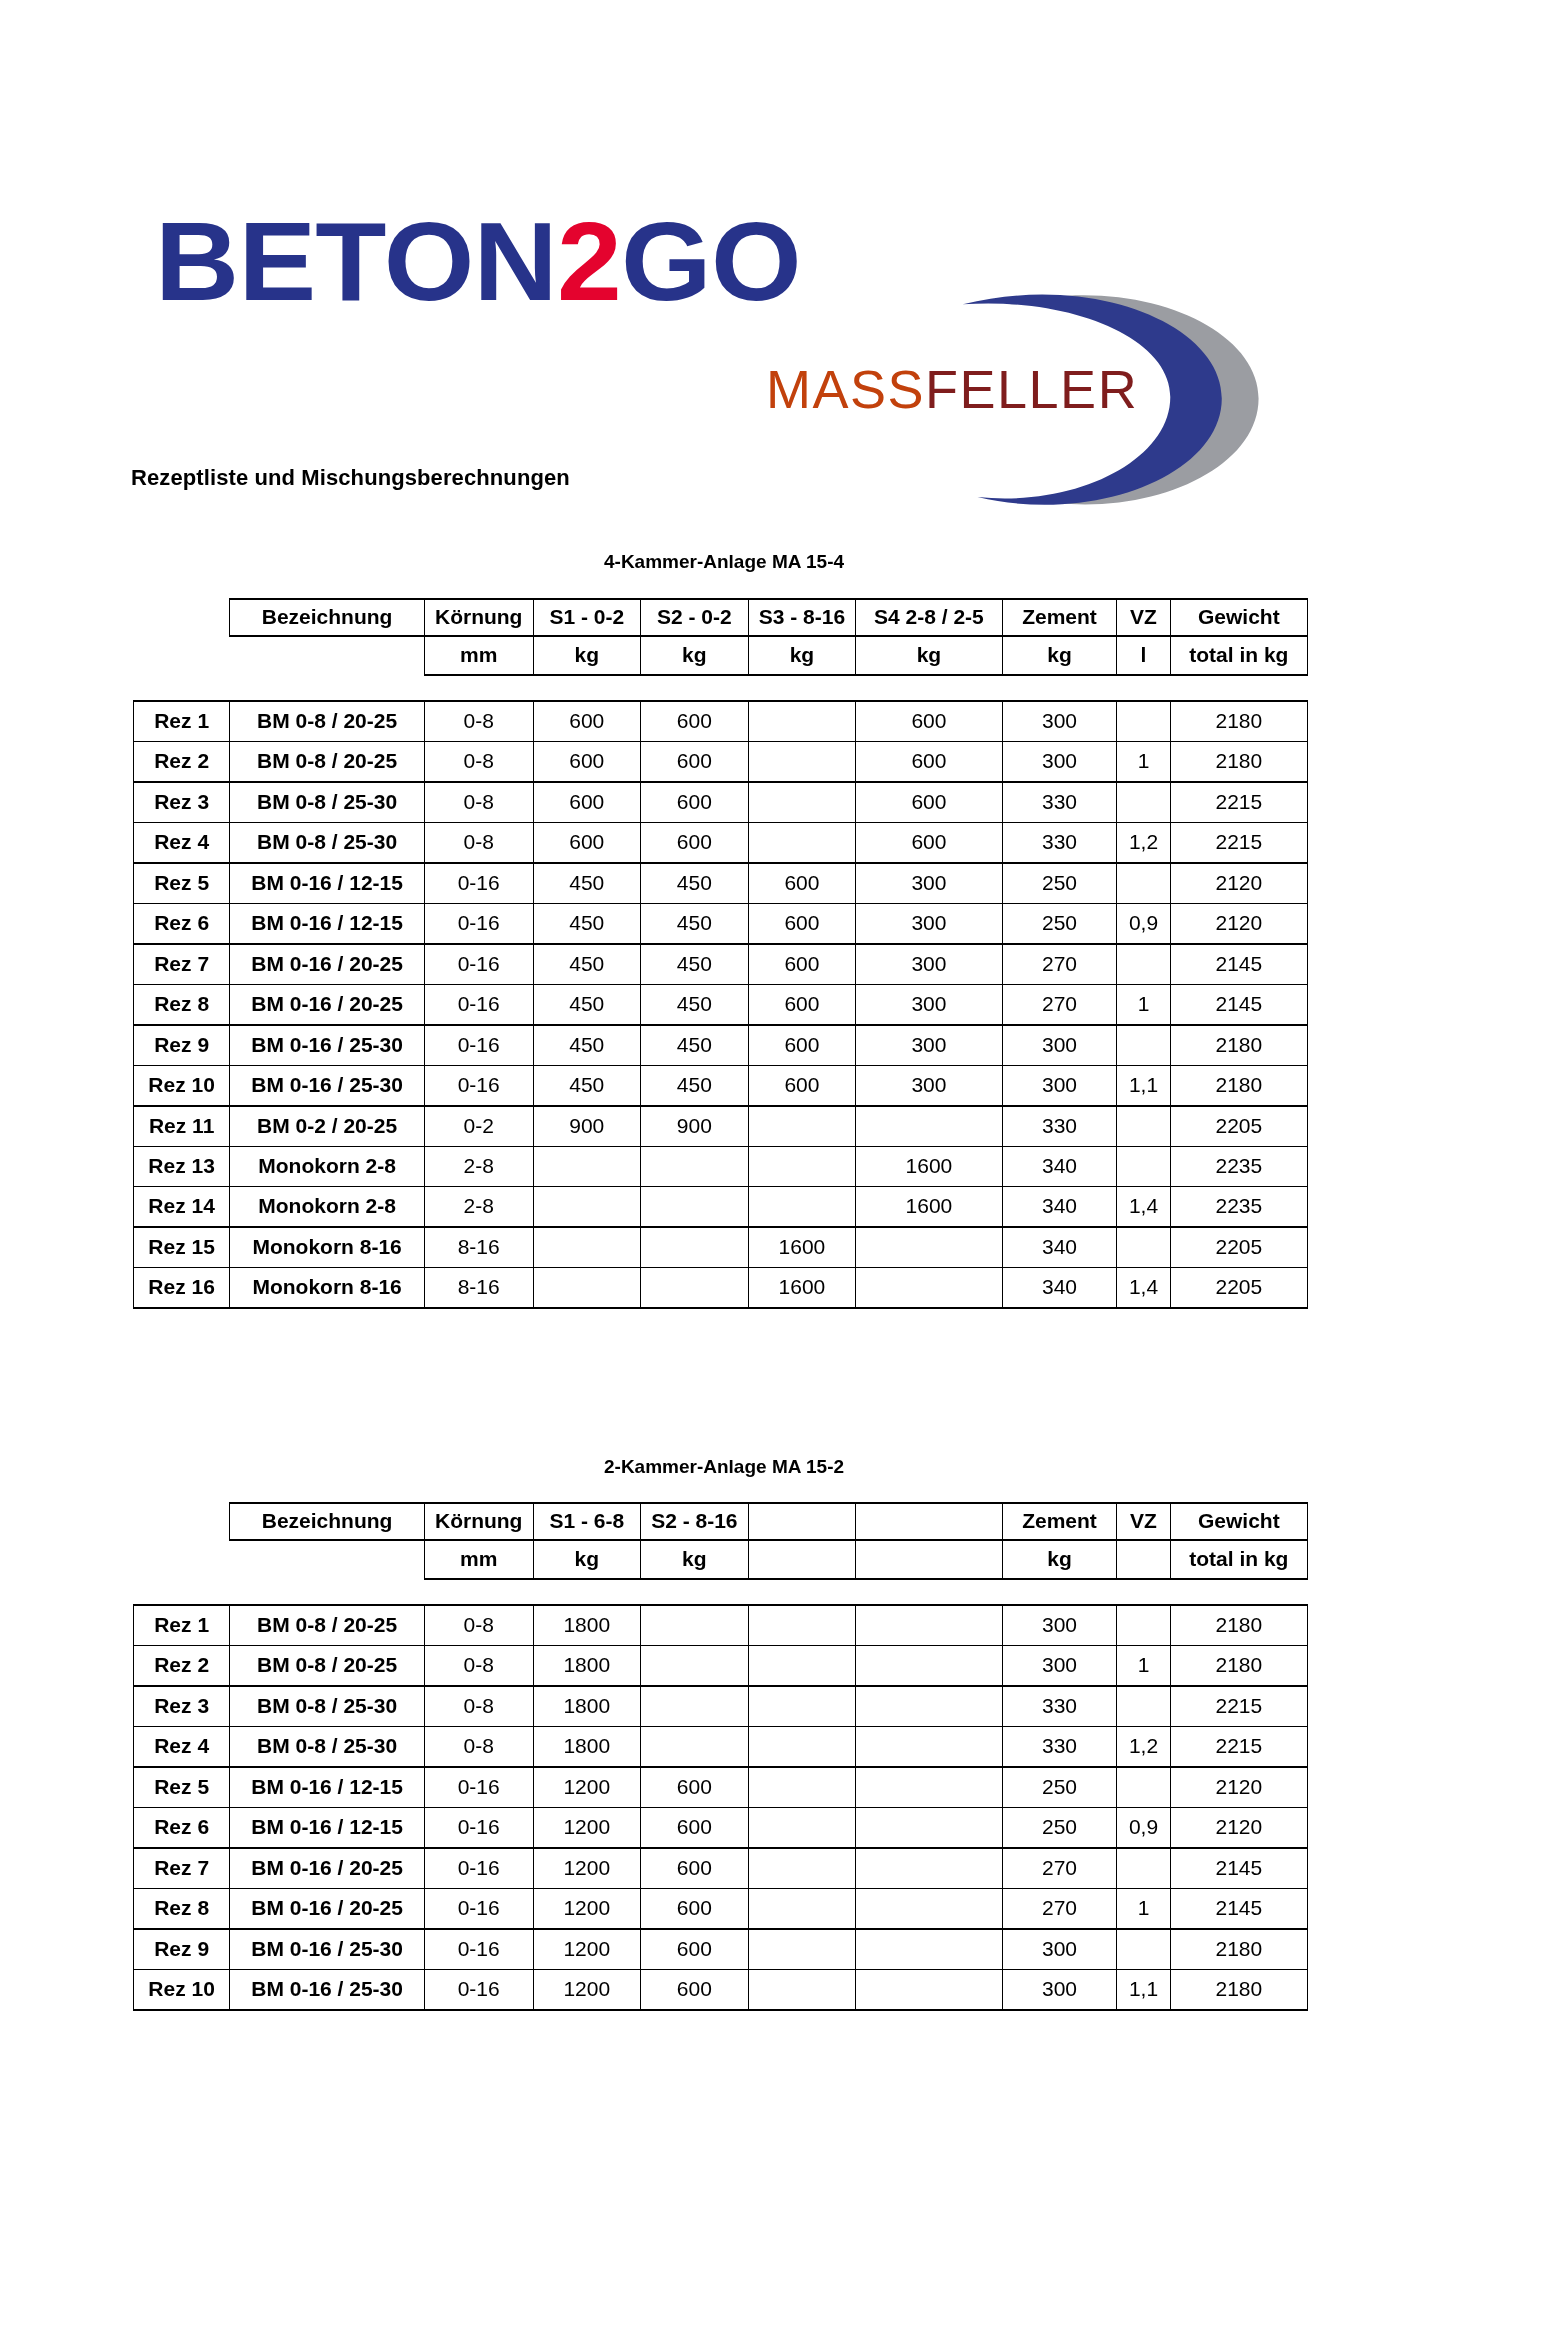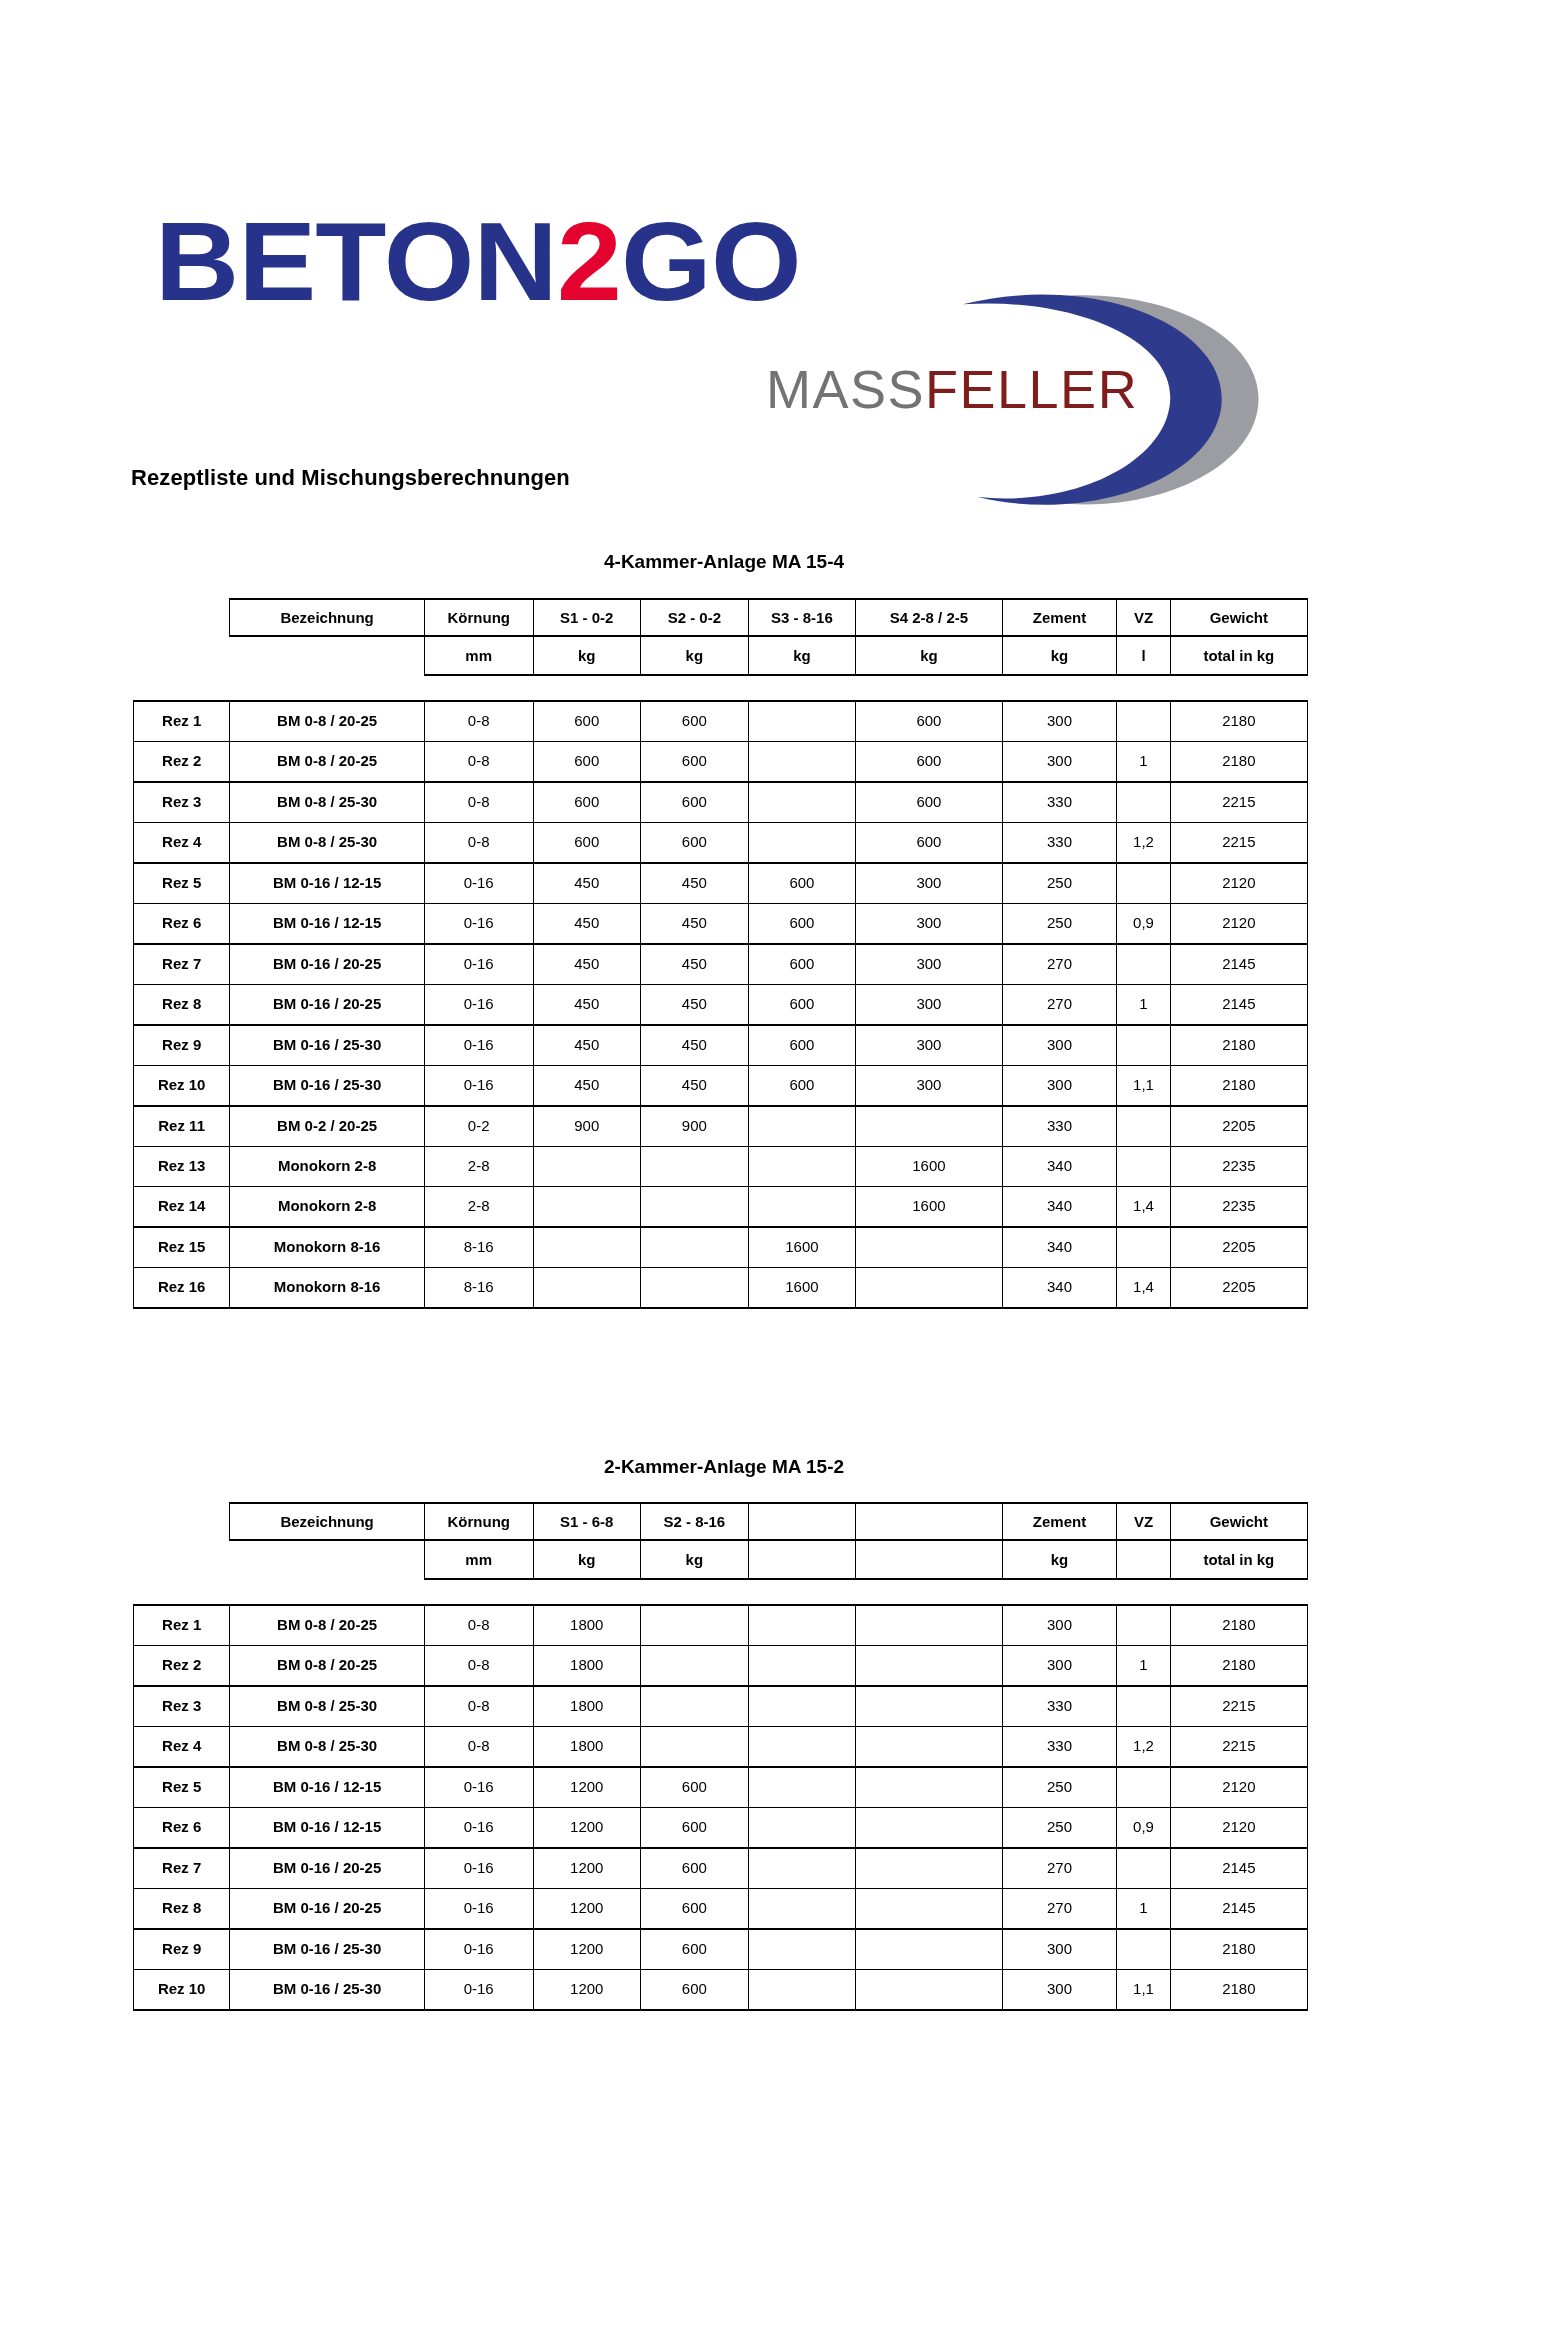--- a/index.html
+++ b/index.html
@@ -45,21 +45,21 @@
     position: absolute;
     left: 766px;
     top: 317px;
     font-family: "Liberation Sans", sans-serif;
     font-weight: normal;
     font-size: 54px;
     letter-spacing: 1.5px;
     line-height: 1;
     white-space: nowrap;
   }
-  #logo-sub .mass   { color: #737373; }
+  #logo-sub .mass   { color: #c2410c; }
   #logo-sub .feller { color: #7f1d1d; }
 
   #logo-swoosh {
     position: absolute;
     left: 876px;
     top: 243px;
     width: 412px;
     height: 221px;
   }
 
@@ -80,21 +80,21 @@
     white-space: nowrap;
   }
   #section-title-1 { left: 604px; top: 551px; }
   #section-title-2 { left: 604px; top: 1456px; }
 
   
   .recipe-table {
     position: absolute;
     border-collapse: collapse;
     table-layout: fixed;
-    font-size: 15px;
+    font-size: 21px;
     padding-left: 15px;
   }
   #table-1 { left: 133px; top: 598px;  width: 1175px; }
   #table-2 { left: 133px; top: 1502px; width: 1175px; }
 
   .recipe-table td,
   .recipe-table th {
     border: 1.5px solid #000;
     padding: 0;
     text-align: center;

